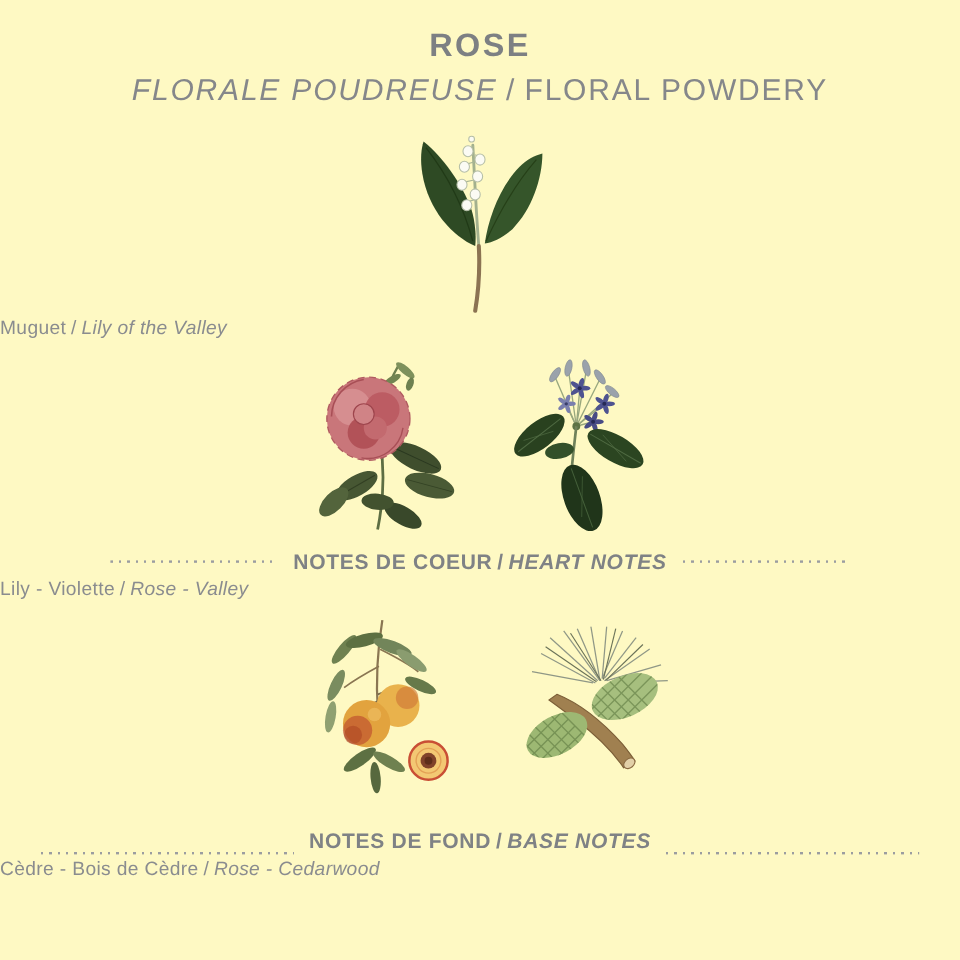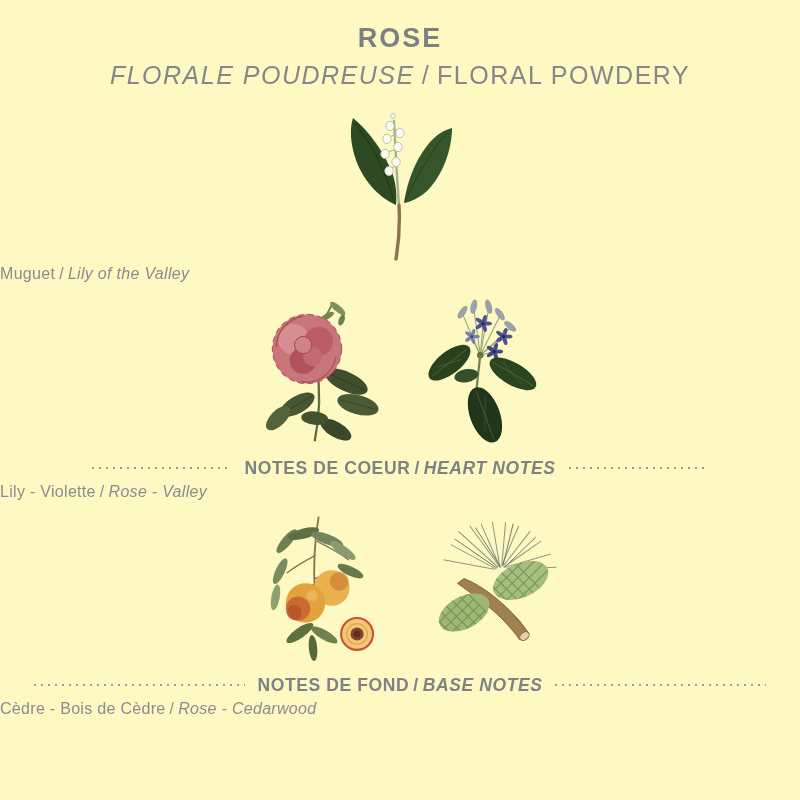--- a/index.html
+++ b/index.html
@@ -16,21 +16,21 @@
 
   .illus-row{display:flex;justify-content:center;align-items:center;}
   .row-top{margin-top:16px;height:156px;}
   .row-heart{margin-top:12px;height:152px;gap:22px;}
   .row-base{margin-top:12px;height:150px;gap:20px;}
   .illus-row svg{display:block;}
 
   .notes-header{display:flex;align-items:center;margin:0 auto;gap:13px;}
   .nh-0{width:486px;margin-top:27px;}
   .nh-1{width:616px;margin-top:10px;justify-content:space-between;}
-  .nh-2{width:732px;margin-top:12px;}
+  .nh-2{width:732px;margin-top:28px;align-items:flex-end;}
   .header-text{
     white-space:nowrap;font-weight:bold;font-size:17.5px;
     letter-spacing:0.6px;color:#7F8285;
   }
   .header-text .en{font-style:italic;}
   .dots{
     flex:1;height:2px;
     background:repeating-linear-gradient(to right,#9B9DA0 0 2px,transparent 2px 7px);
   }
   .notes-sub{

